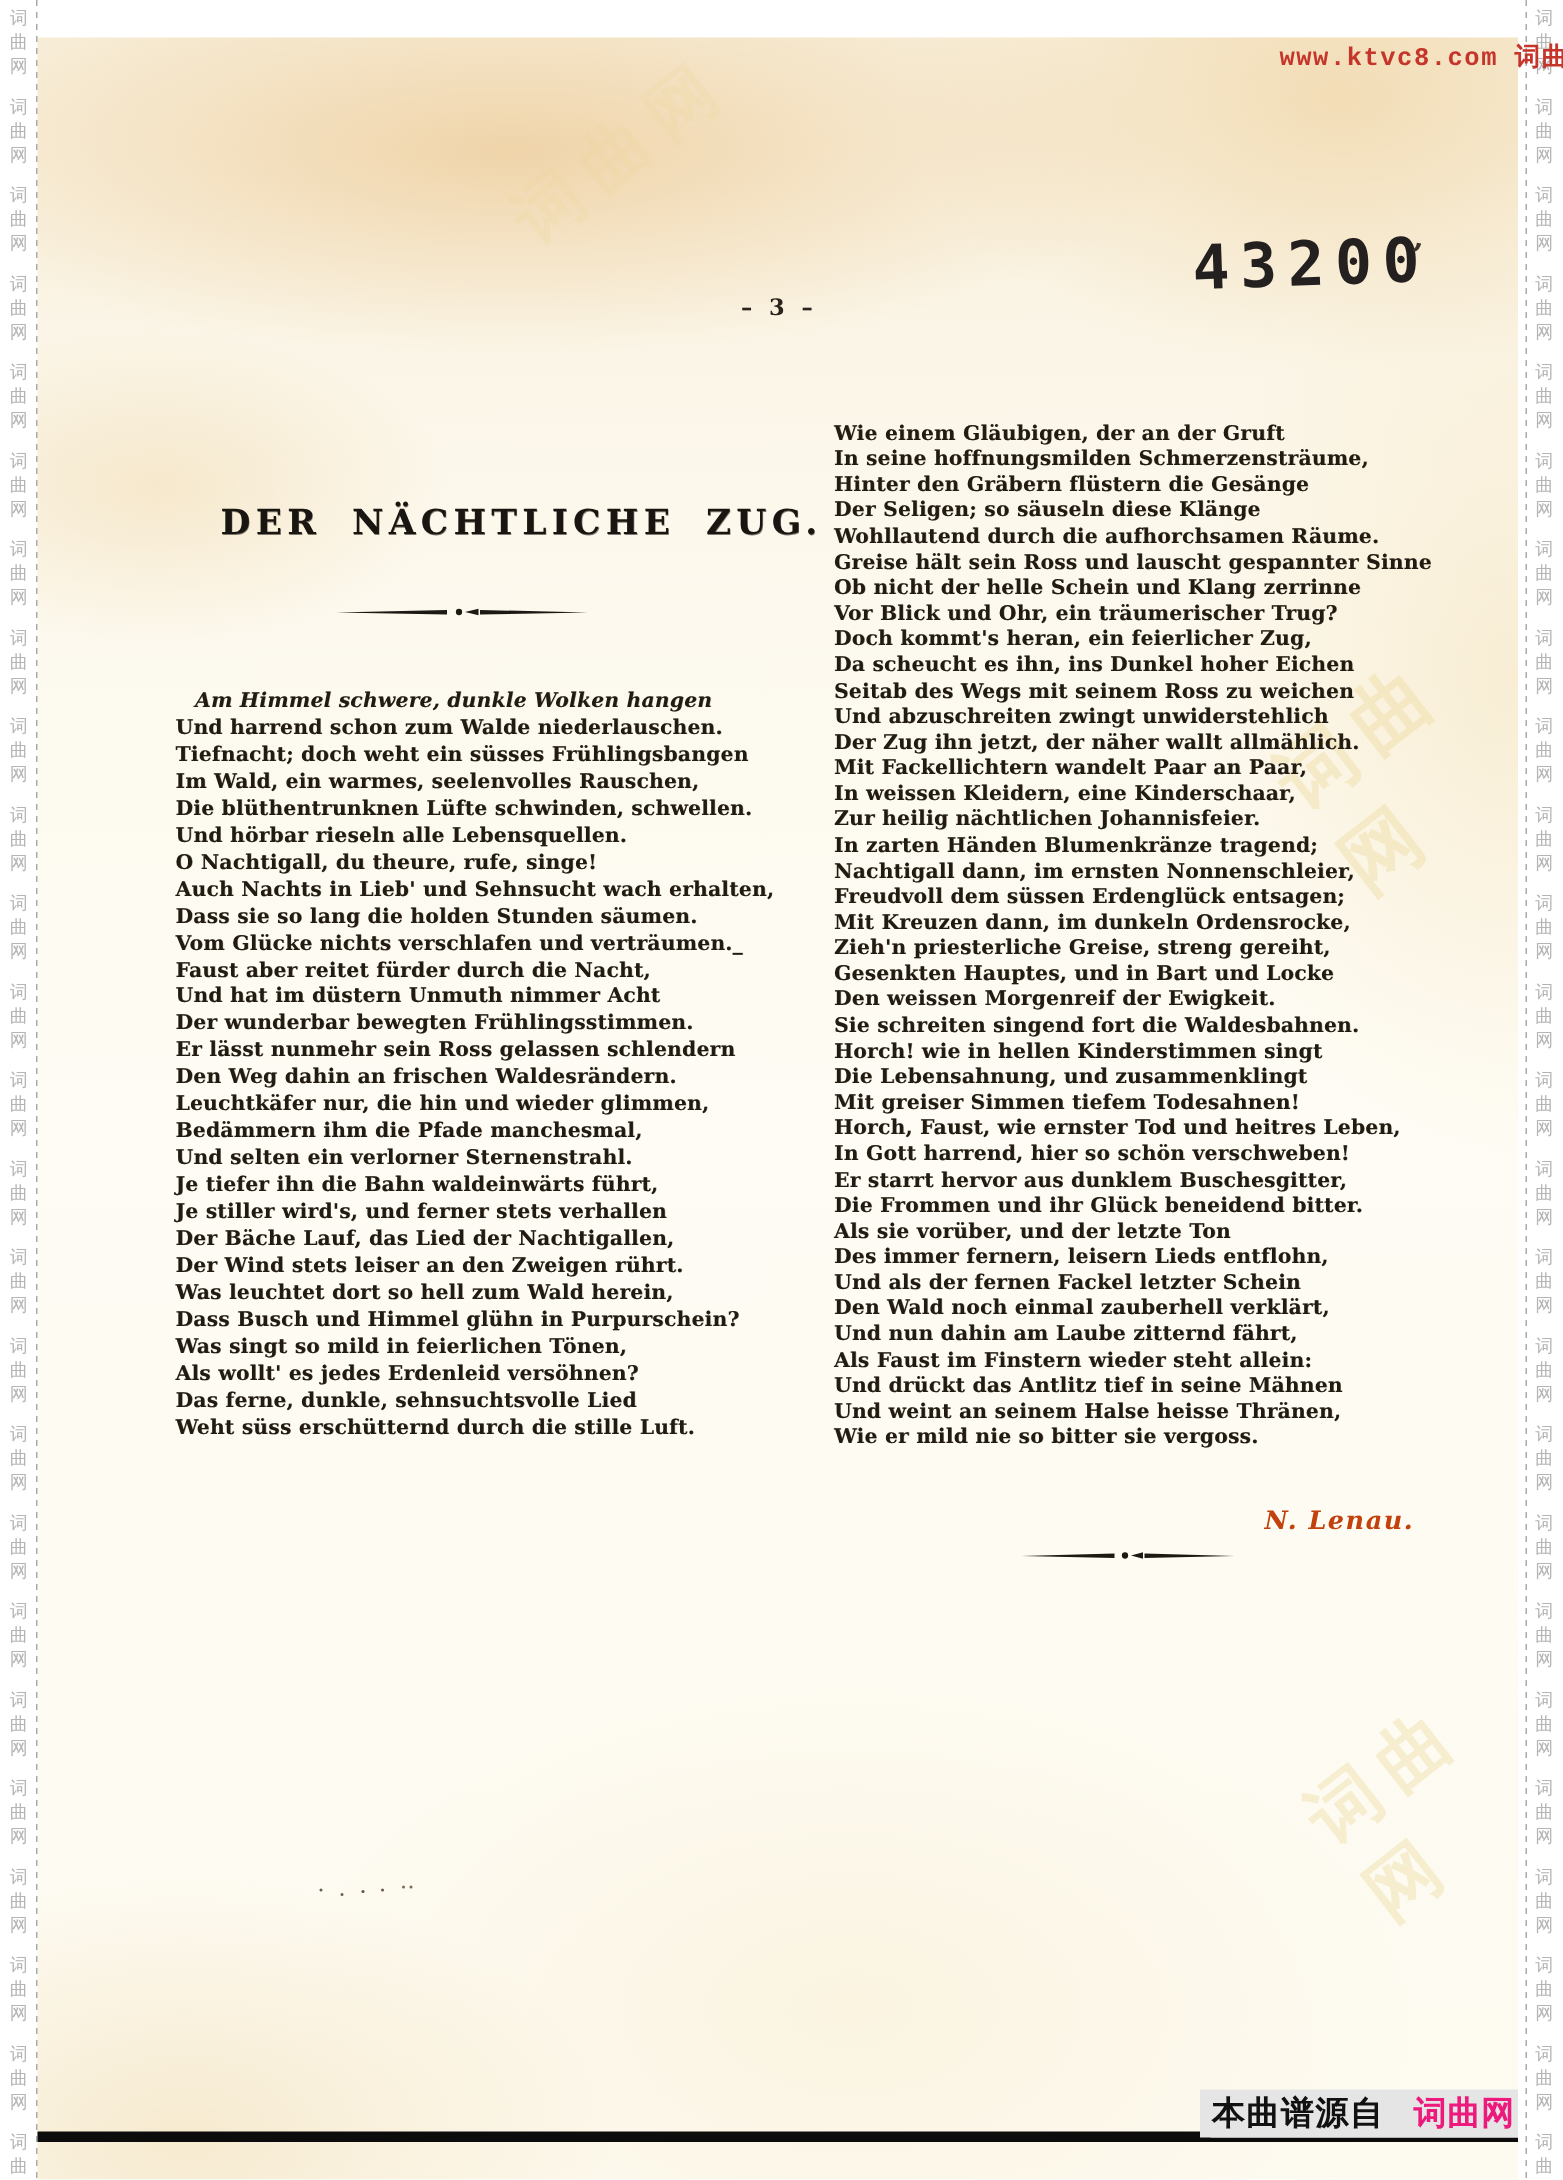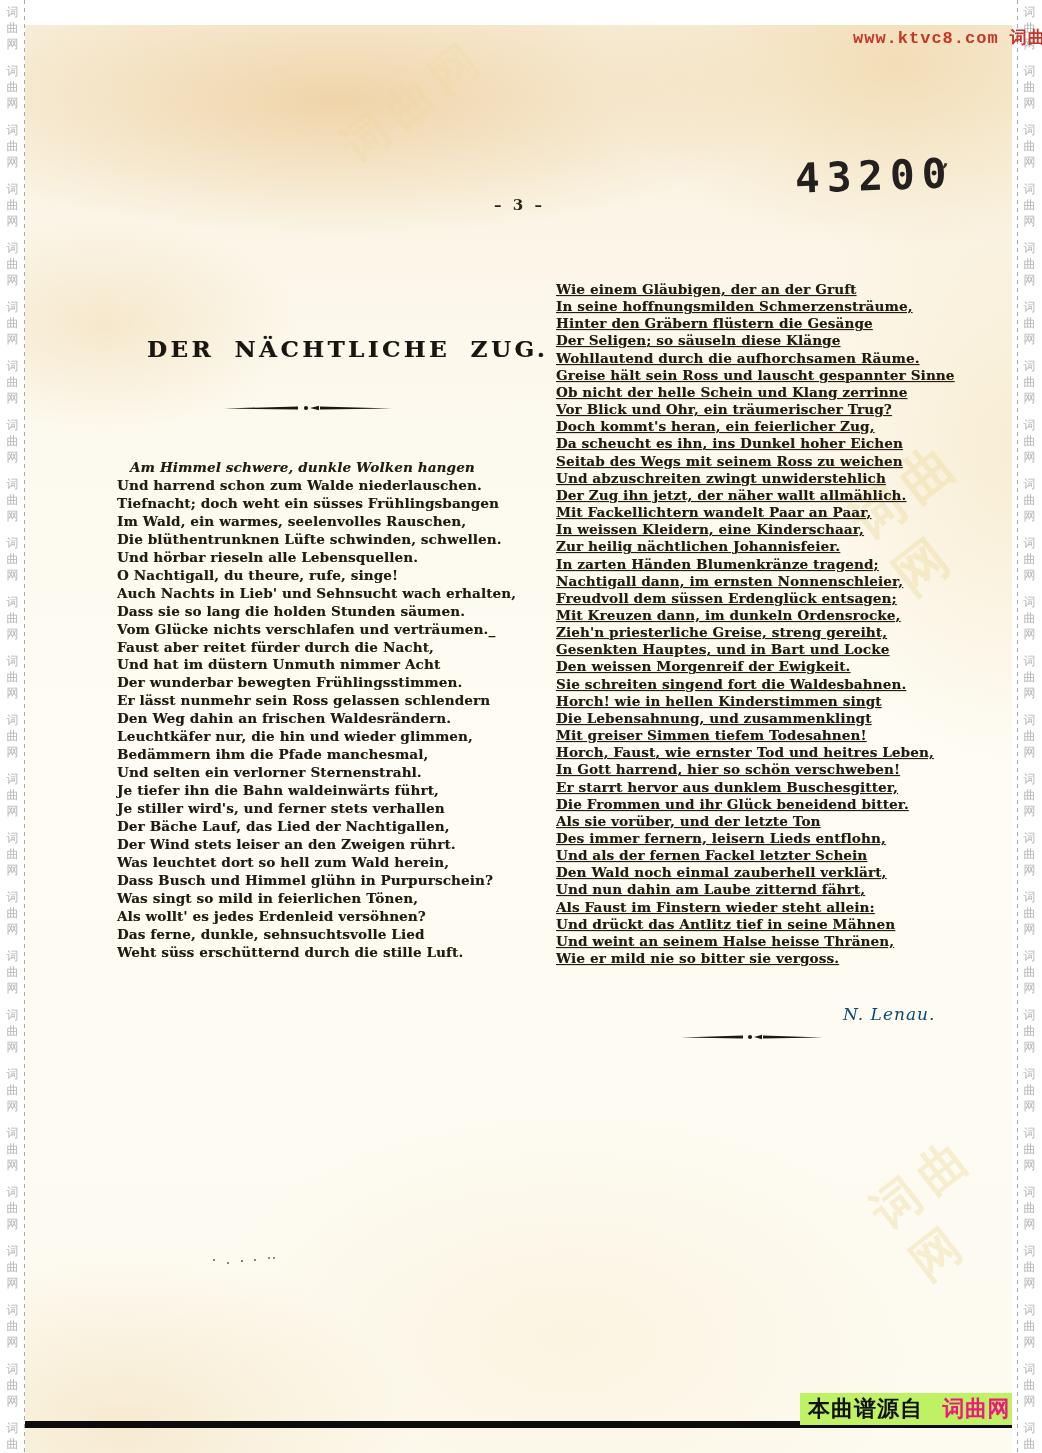--- a/index.html
+++ b/index.html
@@ -80,44 +80,44 @@
   .poem-col{
     position:absolute;z-index:2;
     font-size:13.5px;font-weight:700;color:#221b12;
     letter-spacing:0.15px;white-space:nowrap;
     text-shadow:0.3px 0.3px 0 rgba(45,35,22,0.45);
   }
   .poem-left{left:117px;top:459px;}
   .poem-left .poem-line{line-height:17.95px;}
   .poem-left .poem-line:first-child{padding-left:13px;font-style:italic;}
   .poem-right{left:556px;top:281px;}
-  .poem-right .poem-line{line-height:17.16px;text-decoration:underline;}
+  .poem-right .poem-line{line-height:17.16px;}
   .signature{
     position:absolute;left:843px;top:1004px;
-    font-size:17px;font-weight:400;font-style:italic;color:#0c4a6e;
+    font-size:17px;font-weight:700;font-style:italic;color:#c2410c;
     letter-spacing:1px;
   }
   .pencil-marks{
     position:absolute;left:213px;top:1259px;width:2px;height:2px;
     background:#6a5a48;border-radius:50%;
     box-shadow:14px 3px 0 0 #6f5f4a, 28px 1px 0 0 #5d4f3e, 41px 0 0 0 #665645,
                55px -2px 0 0 #7a6a52, 60px -2px 0 0 #7a6a52;
   }
   
   .footer-bar-thick{
     position:absolute;left:25px;top:1421px;width:782px;height:7px;
     background:#0c0c0c;z-index:6;
   }
   .footer-bar-thin{
     position:absolute;left:805px;top:1425px;width:207px;height:3px;
     background:#0c0c0c;z-index:6;
   }
   .footer-box{
     position:absolute;left:800px;top:1393px;width:212px;height:32px;
-    background:#bef264;z-index:7;display:flex;align-items:center;
+    background:#e5e5e5;z-index:7;display:flex;align-items:center;
     justify-content:space-between;padding:0 2px 0 8px;box-sizing:border-box;
     font-family:"DejaVu Sans",sans-serif;font-weight:700;font-size:22px;
     white-space:nowrap;
   }
   .footer-prefix{color:#111111;letter-spacing:1px;}
   .footer-brand{letter-spacing:0.5px;}
 </style>
 </head>
 <body>
 

